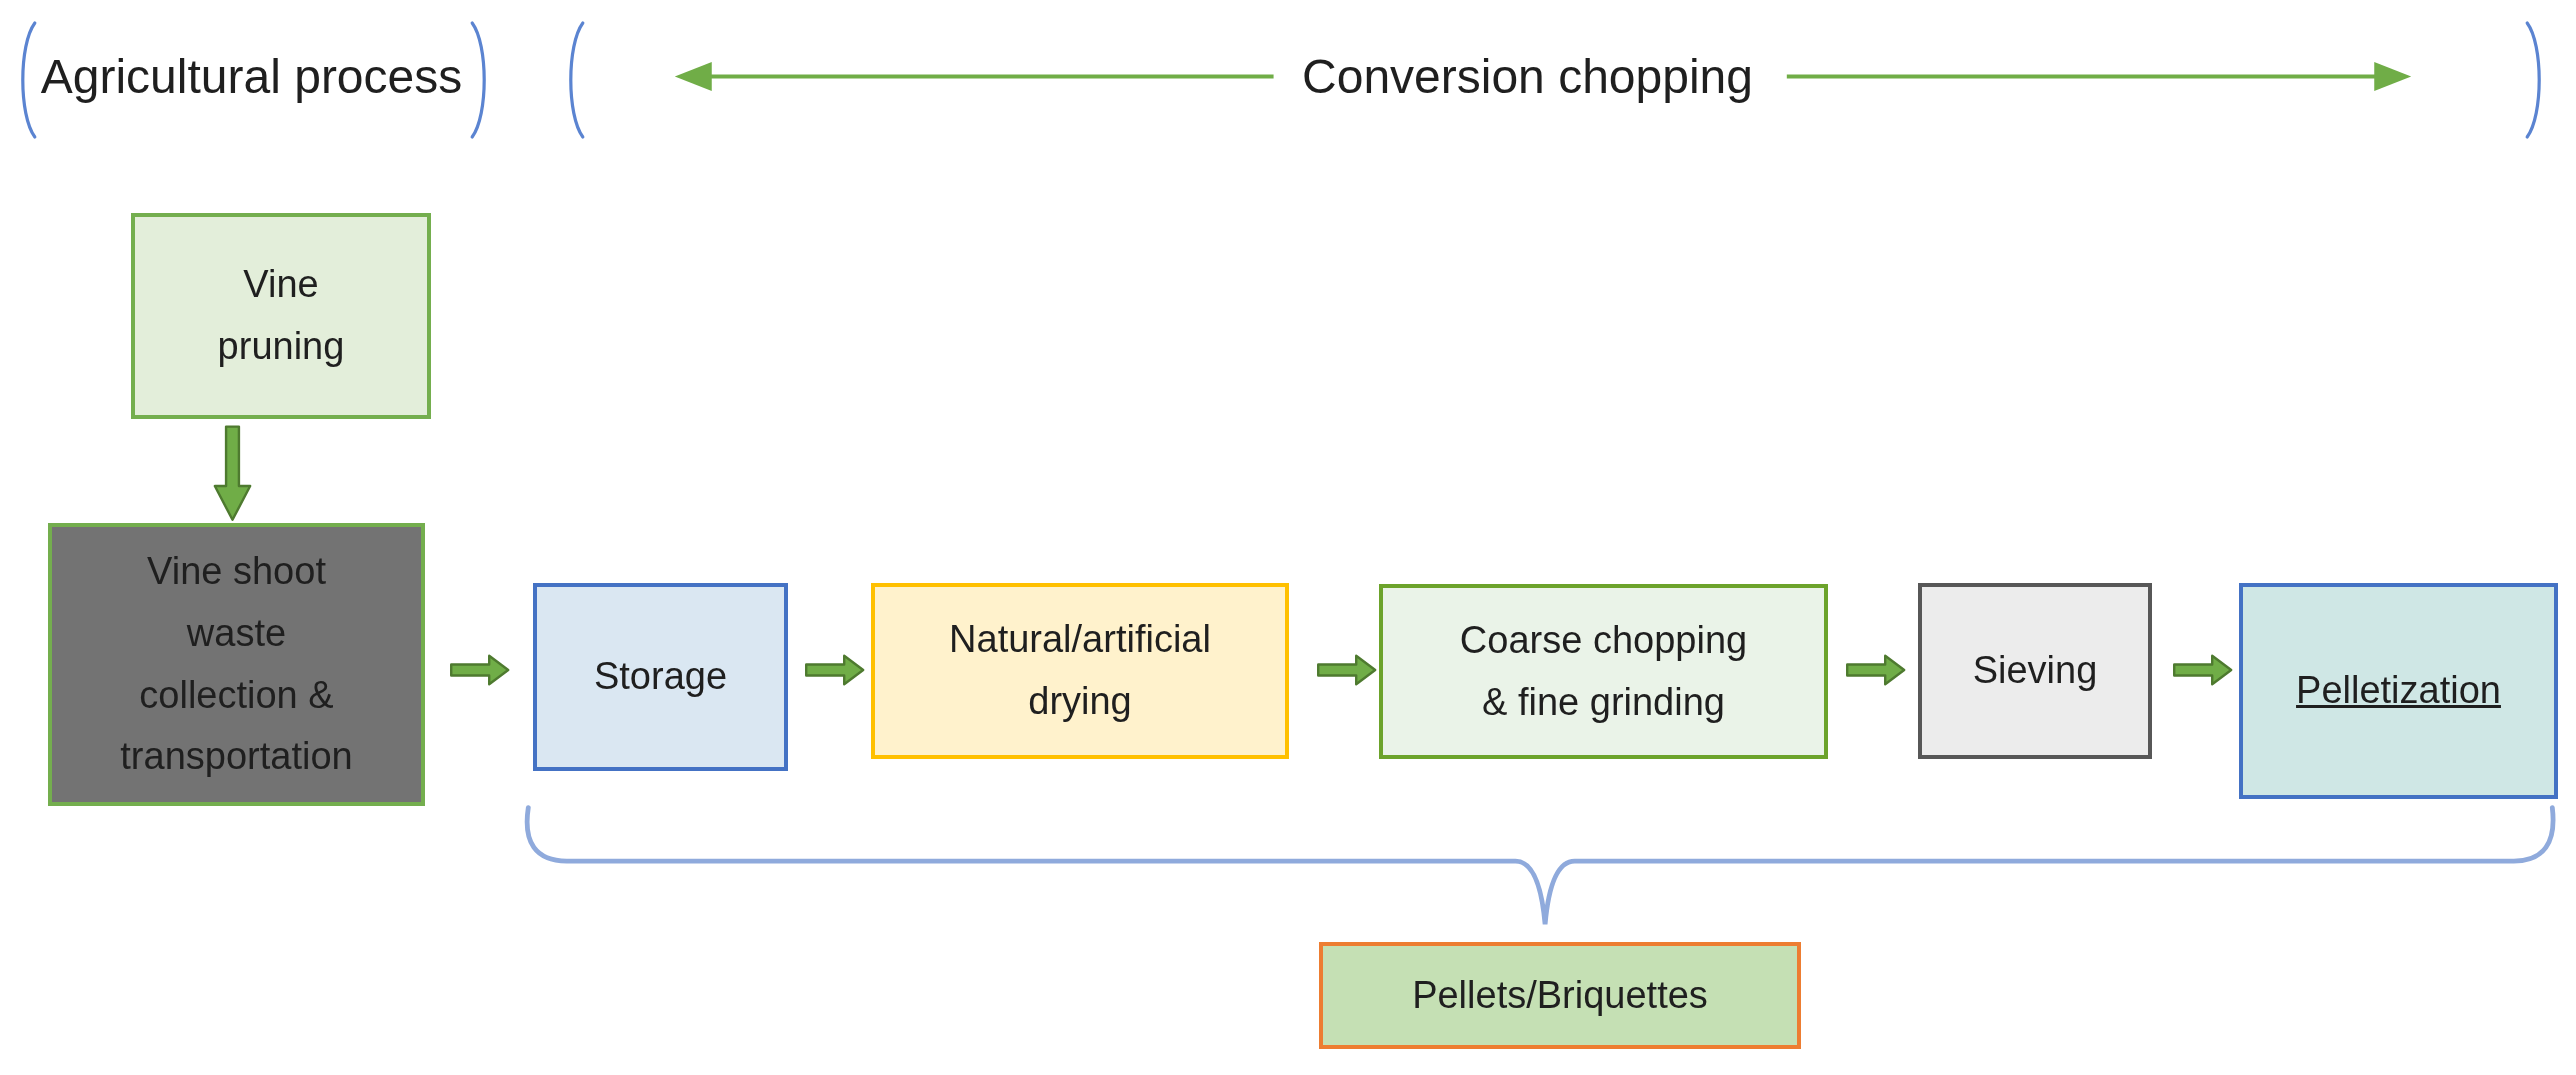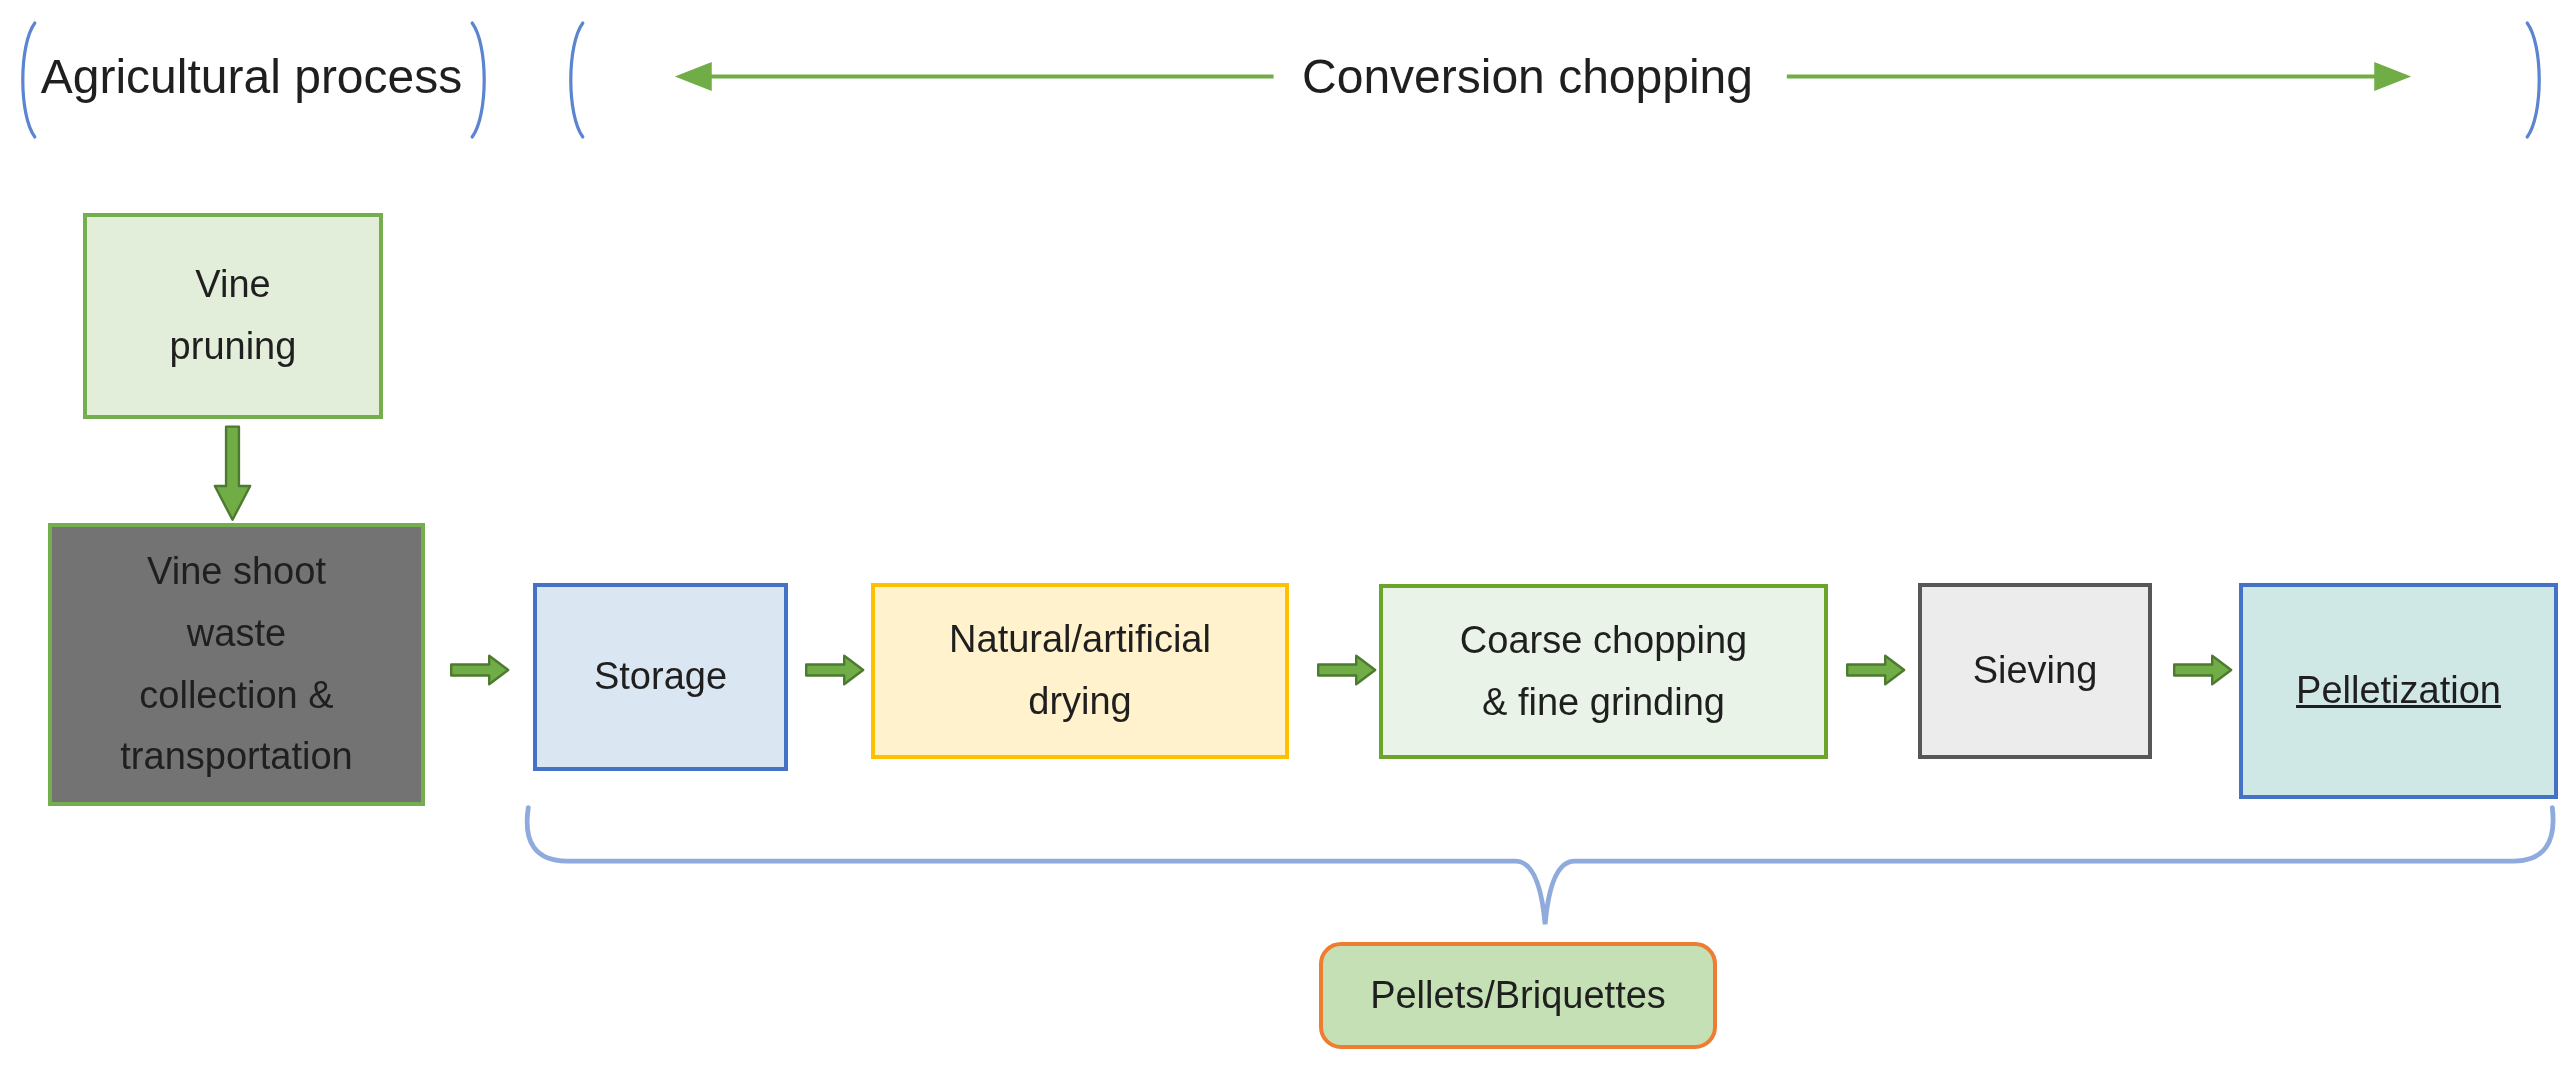--- a/index.html
+++ b/index.html
@@ -46,21 +46,21 @@
     font-size:38px;line-height:1.62;color:var(--text_color);
     white-space:pre-line;
   }
   #box-vine-pruning   {left:83px; top:213px; width:300px; height:206px;}
   #box-vine-shoot     {left:48px;  top:523px; width:377px; height:283px;}
   #box-storage        {left:533px; top:583px; width:255px; height:188px;}
   #box-drying         {left:871px;top:583px; width:418px; height:176px;}
   #box-chopping       {left:1379px;top:584px; width:449px; height:175px;}
   #box-sieving        {left:1918px;top:583px; width:234px; height:176px;text-align:right;}
   #box-pelletization  {left:2239px;top:583px; width:319px; height:216px;text-decoration:underline;}
-  #box-pellets        {left:1319px;top:942px;width:398px; height:107px;border-width:4.8px;border-radius:22px;}
+  #box-pellets        {left:1319px;top:942px;width:482px; height:107px;border-width:4.8px;}
   
   .block-arrow polygon{
     fill:var(--accent_green);
     stroke:var(--accent_green_dark);
     stroke-width:3px;stroke-linejoin:round;
   }
   #flow-arrow-1{left:449px; top:651px;}
   #flow-arrow-2{left:804px;top:651px;}
   #flow-arrow-3{left:1316px;top:651px;}
   #flow-arrow-4{left:1845px;top:651px;}
@@ -92,21 +92,21 @@
   </svg>
   <div id="conv-label" class="abs hdr-label">Conversion chopping</div>
   <svg id="conv-arrow-right" class="abs thin-arrow" width="634" height="37" viewBox="0 0 790 46">
     <line x1="6" y1="23" x2="740" y2="23"></line>
     <polygon points="784,23 738,5 738,41"></polygon>
   </svg>
   <svg id="bracket-conv-right" class="abs bracket-svg" width="26" height="122" viewBox="0 0 32 152">
     <path d="M 5,5 C 25,32 25,120 5,147"></path>
   </svg>
 
-  <div id="box-vine-pruning" class="abs pbox" style="background-color: rgb(227, 238, 218); border-color: rgb(116, 174, 78);">
+  <div id="box-vine-pruning" class="abs pbox" style="background-color: rgb(227, 238, 218); border-color: rgb(116, 174, 78); margin-left: 48px;">
     <span class="pbox-label">Vine
 pruning</span>
   </div>
 
   <svg id="down-arrow" class="abs block-arrow" width="45" height="98" viewBox="0 0 56 122">
     <polygon points="20,2 36,2 36,76 50,76 28,118 6,76 20,76"></polygon>
   </svg>
 
   <div id="box-vine-shoot" class="abs pbox" style="background-color: #737373; border-color: rgb(116, 174, 78);">
     <span class="pbox-label">Vine shoot

